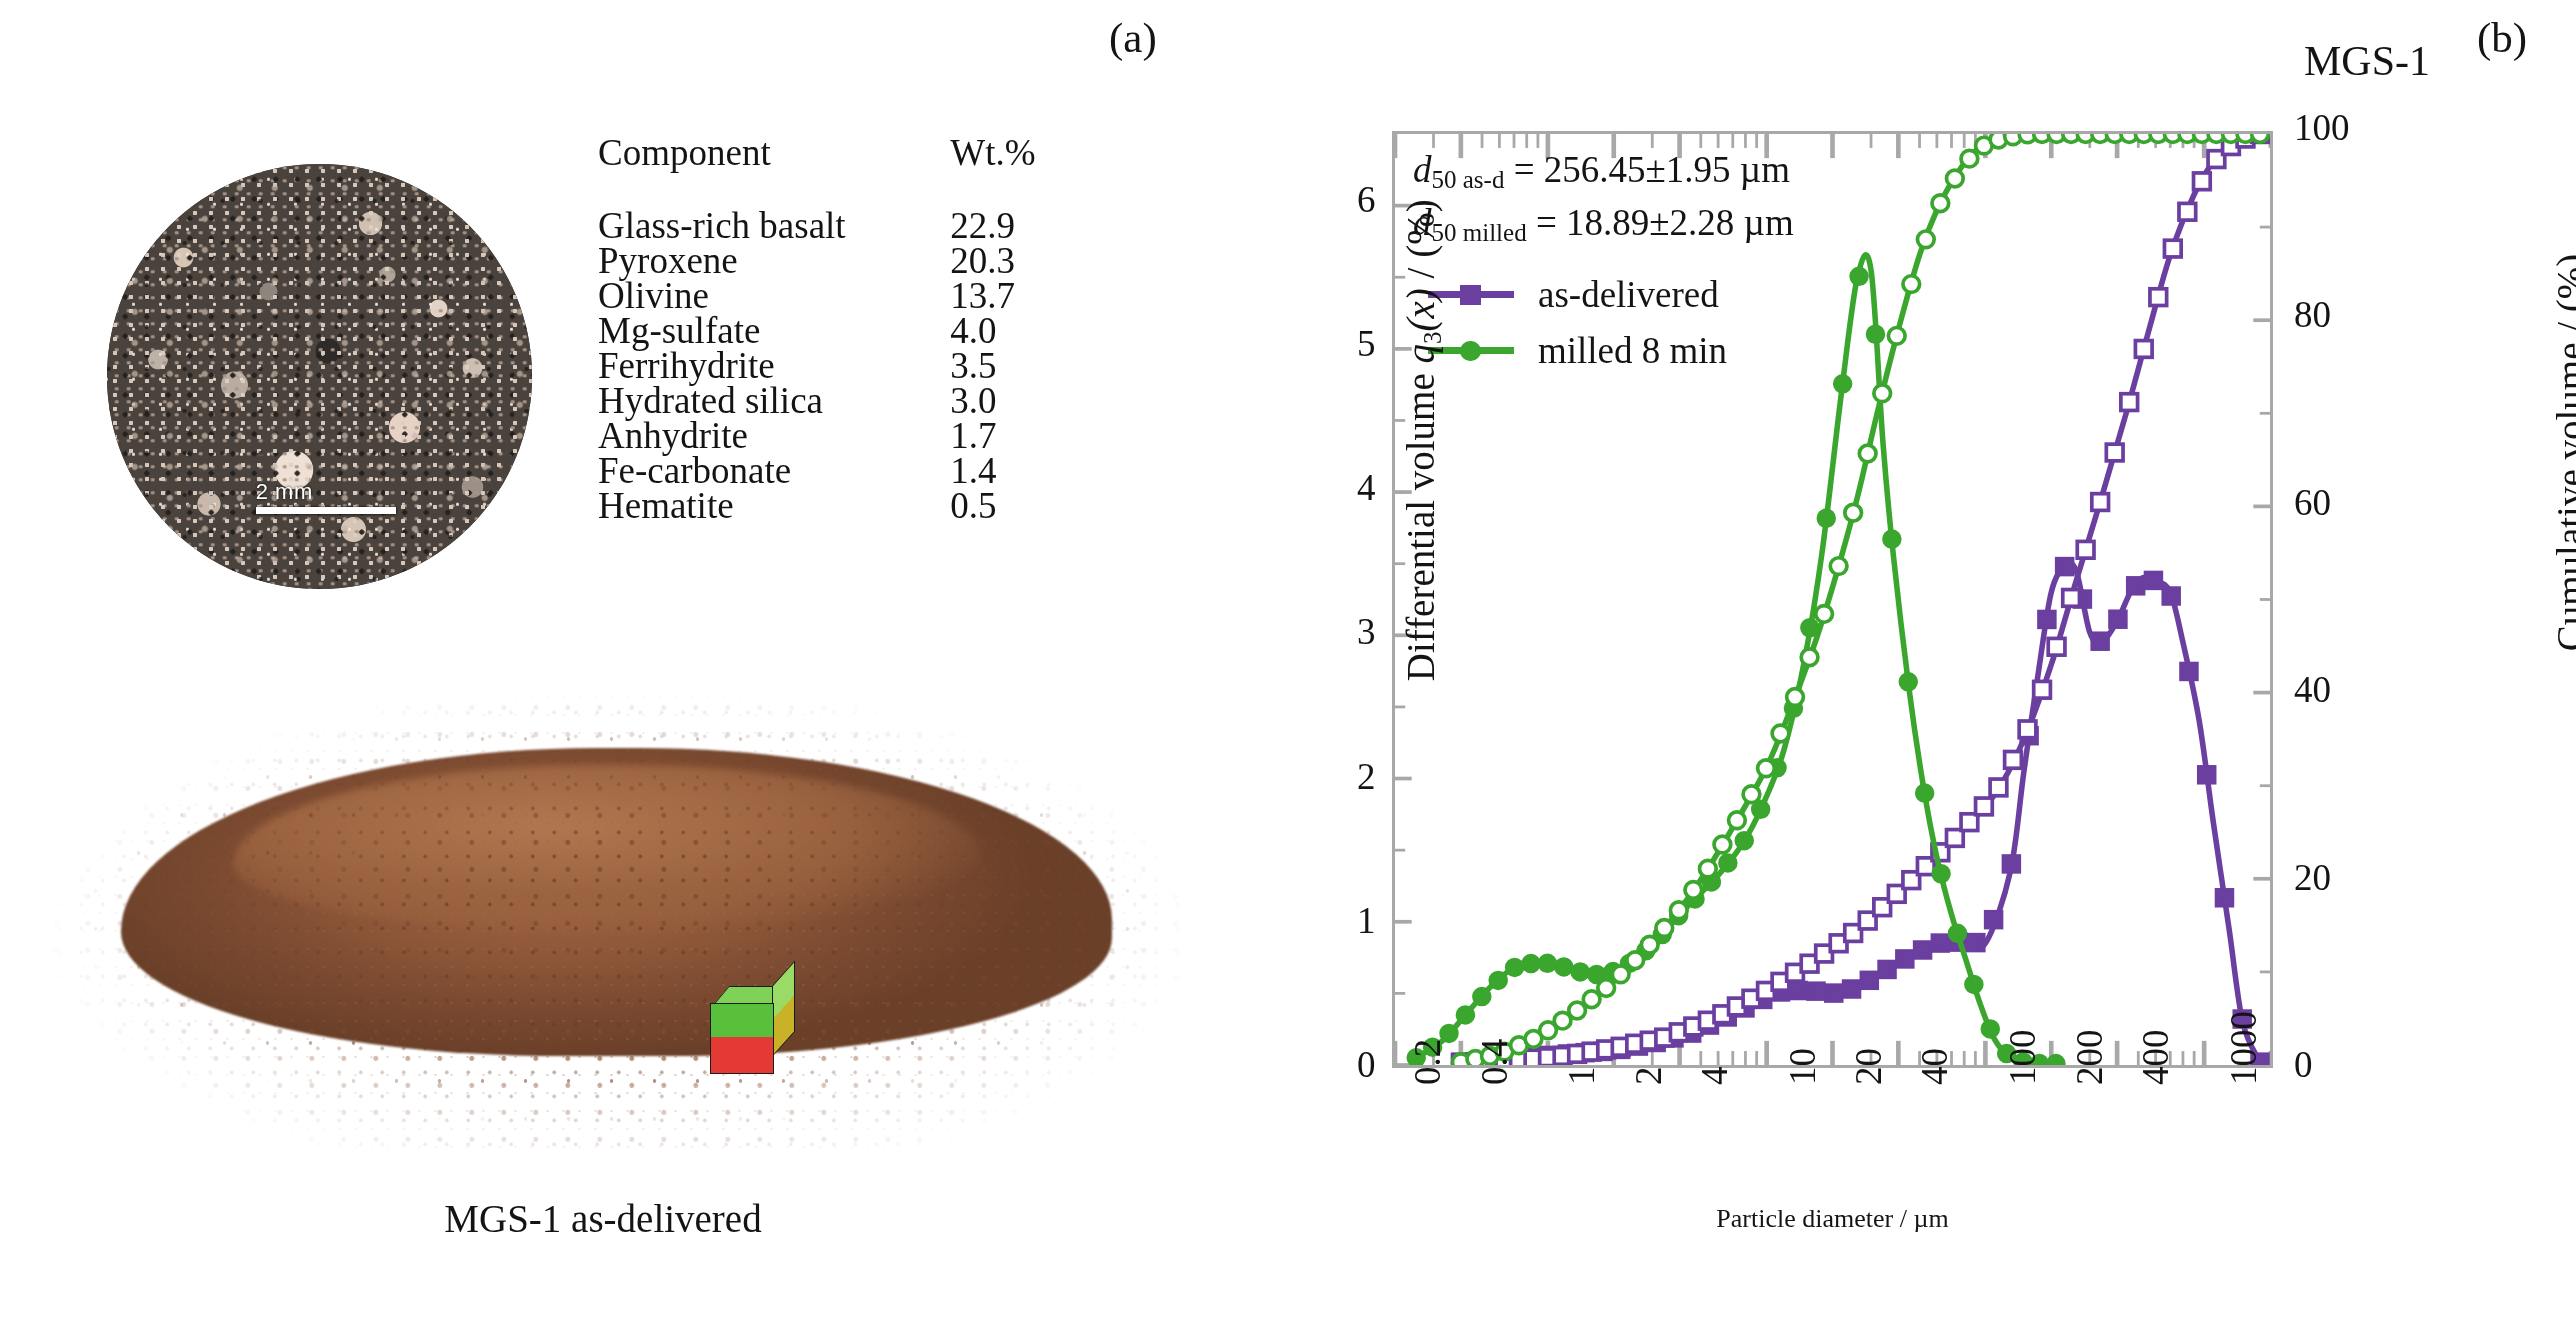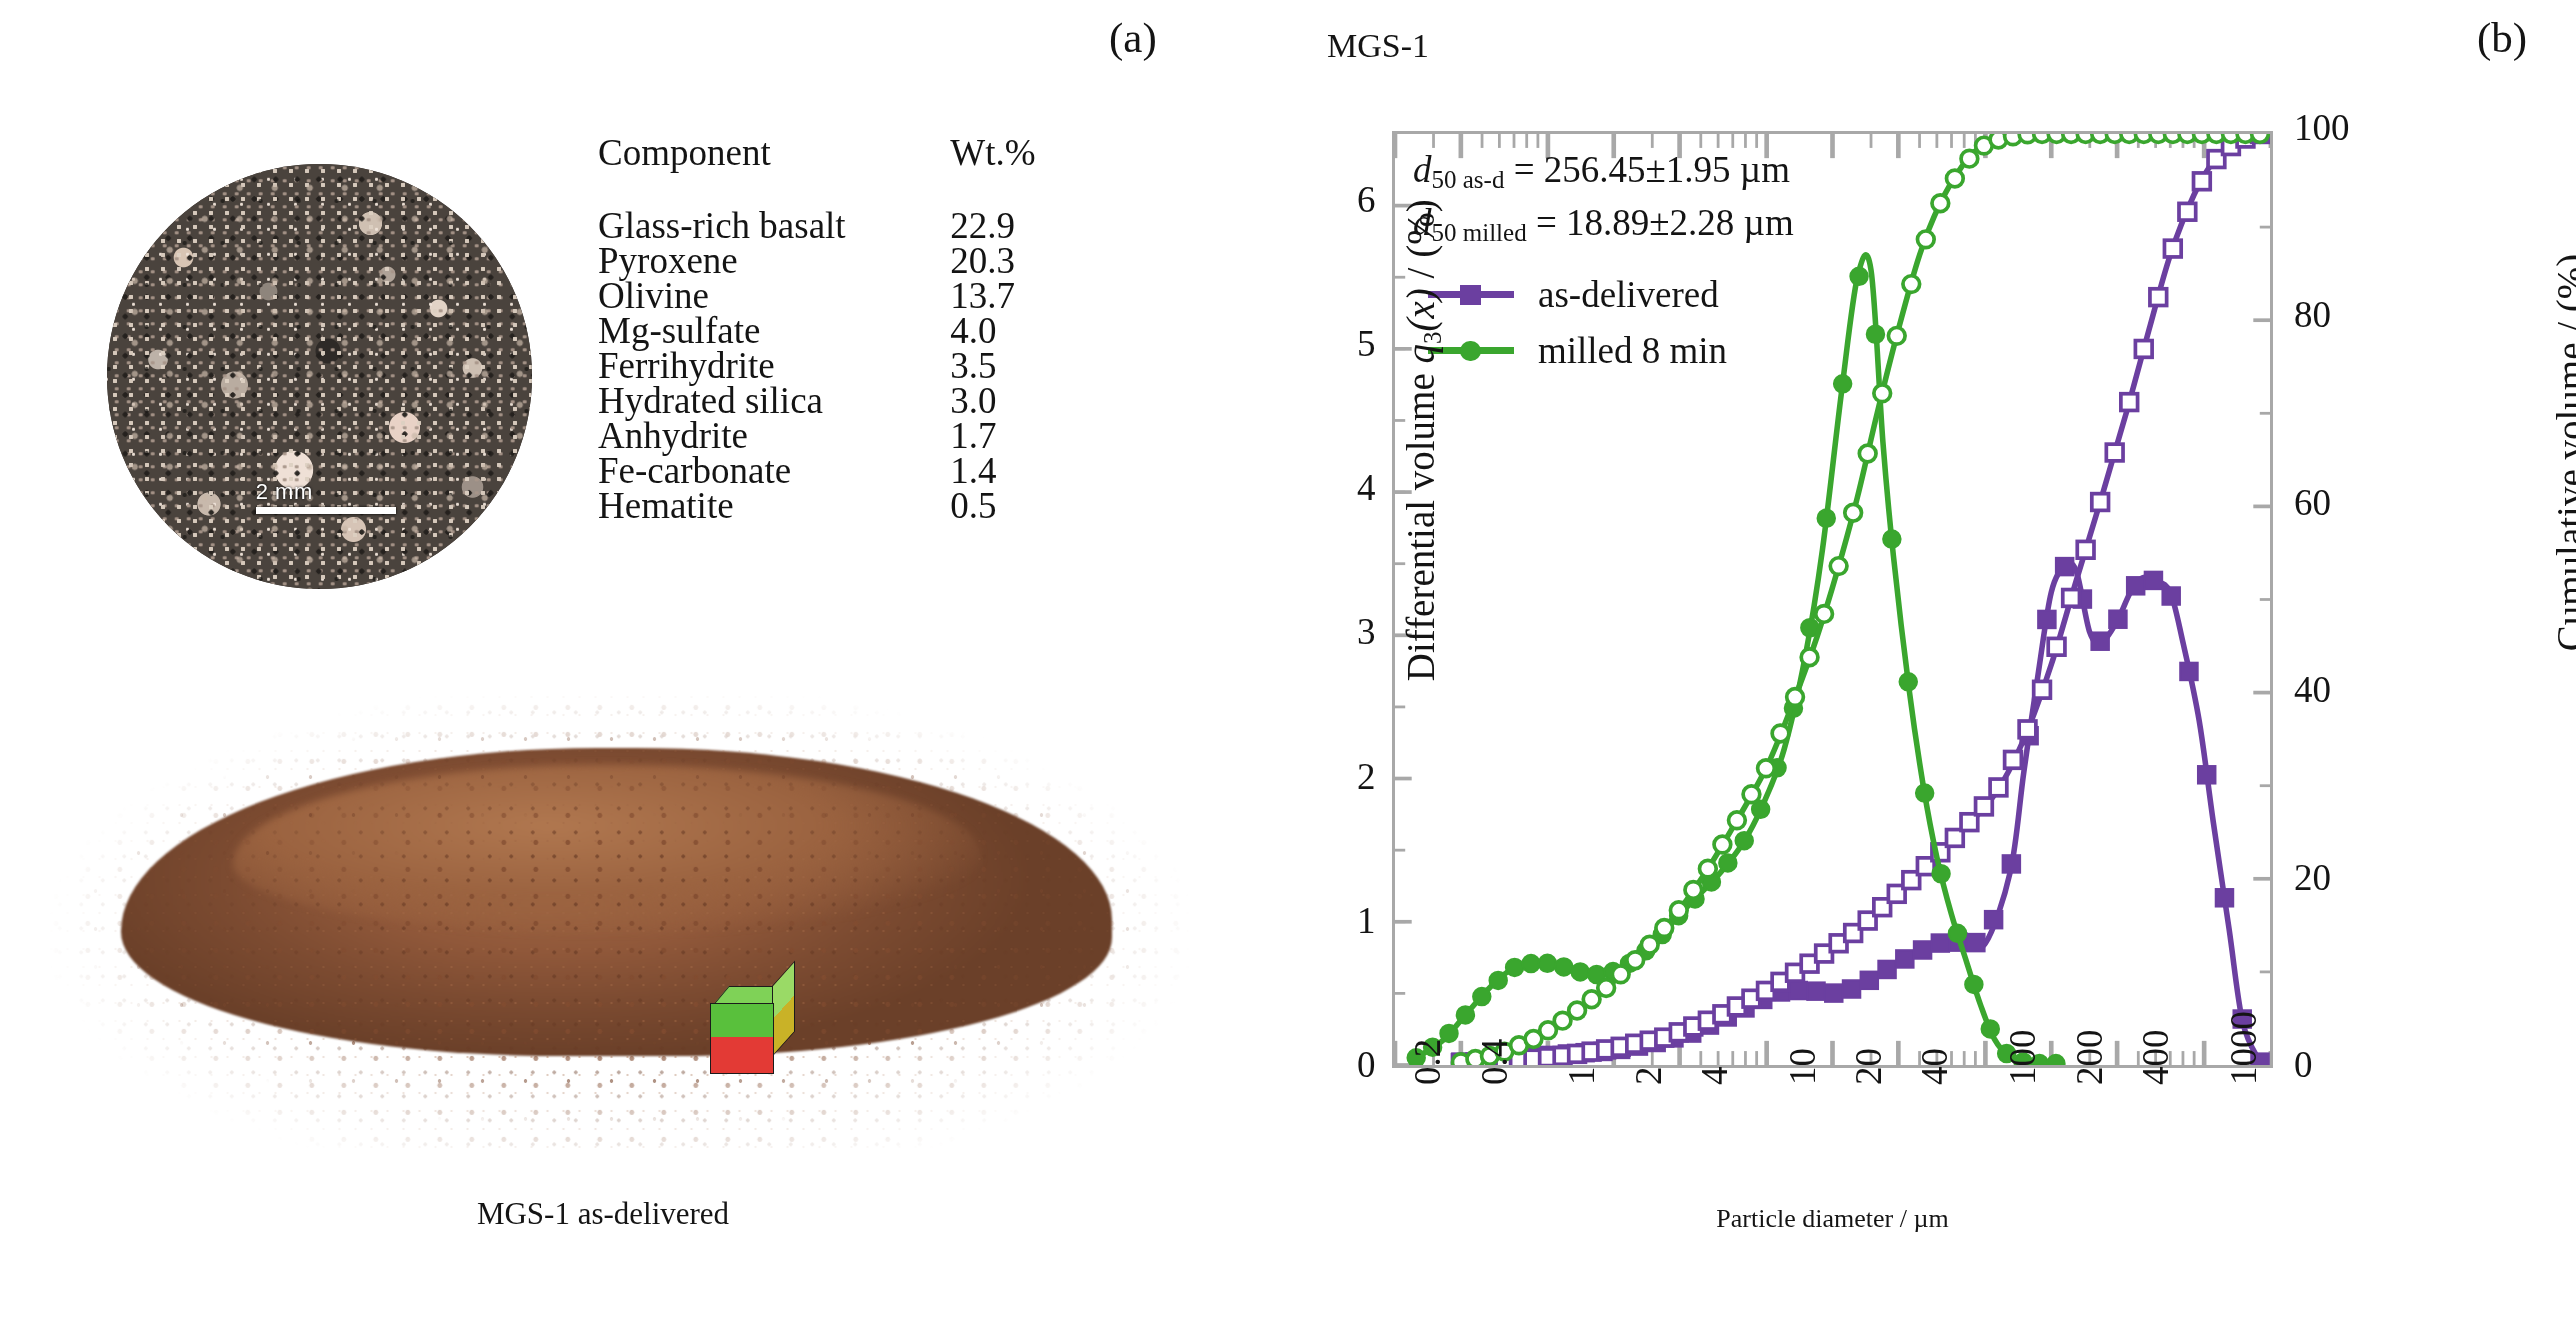--- a/index.html
+++ b/index.html
@@ -95,25 +95,25 @@
      background:linear-gradient(#59c03c,#59c03c 48%,#e33a35 48%,#e33a35 100%);
      border:1.9px solid #1b1b1b;}
   #ref-cube .face-top{position:absolute;left:0;top:0;width:62px;height:20.6px;
      background:#7fd257;border:1.9px solid #1b1b1b;
      transform:skewX(-40deg);transform-origin:bottom left;}
   #ref-cube .face-side{position:absolute;left:62px;top:0;width:20.6px;height:69px;
      background:linear-gradient(#9ada66,#9ada66 48%,#c9b227 48%,#c9b227 100%);
      border:1.9px solid #1b1b1b;
      transform:skewY(-48deg);transform-origin:top left;}
 
-  #left-caption{position:absolute;left:0;top:1196px;width:1206px;text-align:center;font-size:31px;font-family:Liberation Serif, serif;}
+  #left-caption{position:absolute;left:0;top:1196px;width:1206px;text-align:center;font-size:39px;font-family:Liberation Serif, serif;}
 
   
   #chart-panel{position:absolute;left:1327px;top:0;width:1249px;height:1341px;}
-  #chart-title{position:absolute;left:0;top:27px;width:1103px;text-align:left;font-size:34px;}
+  #chart-title{position:absolute;left:0;top:37px;width:1103px;text-align:right;font-size:42px;}
 
   
   #plot-box{position:absolute;left:65px;top:131px;width:881px;height:937px;
      border:3.7px solid #a8a8a8;box-sizing:border-box;background:#fff;}
   #plot-svg{position:absolute;left:0;top:0;width:100%;height:100%;display:block;}
 
   .ann{position:absolute;font-size:37px;white-space:nowrap;}
   #ann-line1{left:86px;top:148px;}
   #ann-line2{left:86px;top:201px;}
   .ann .var{font-style:italic;}

